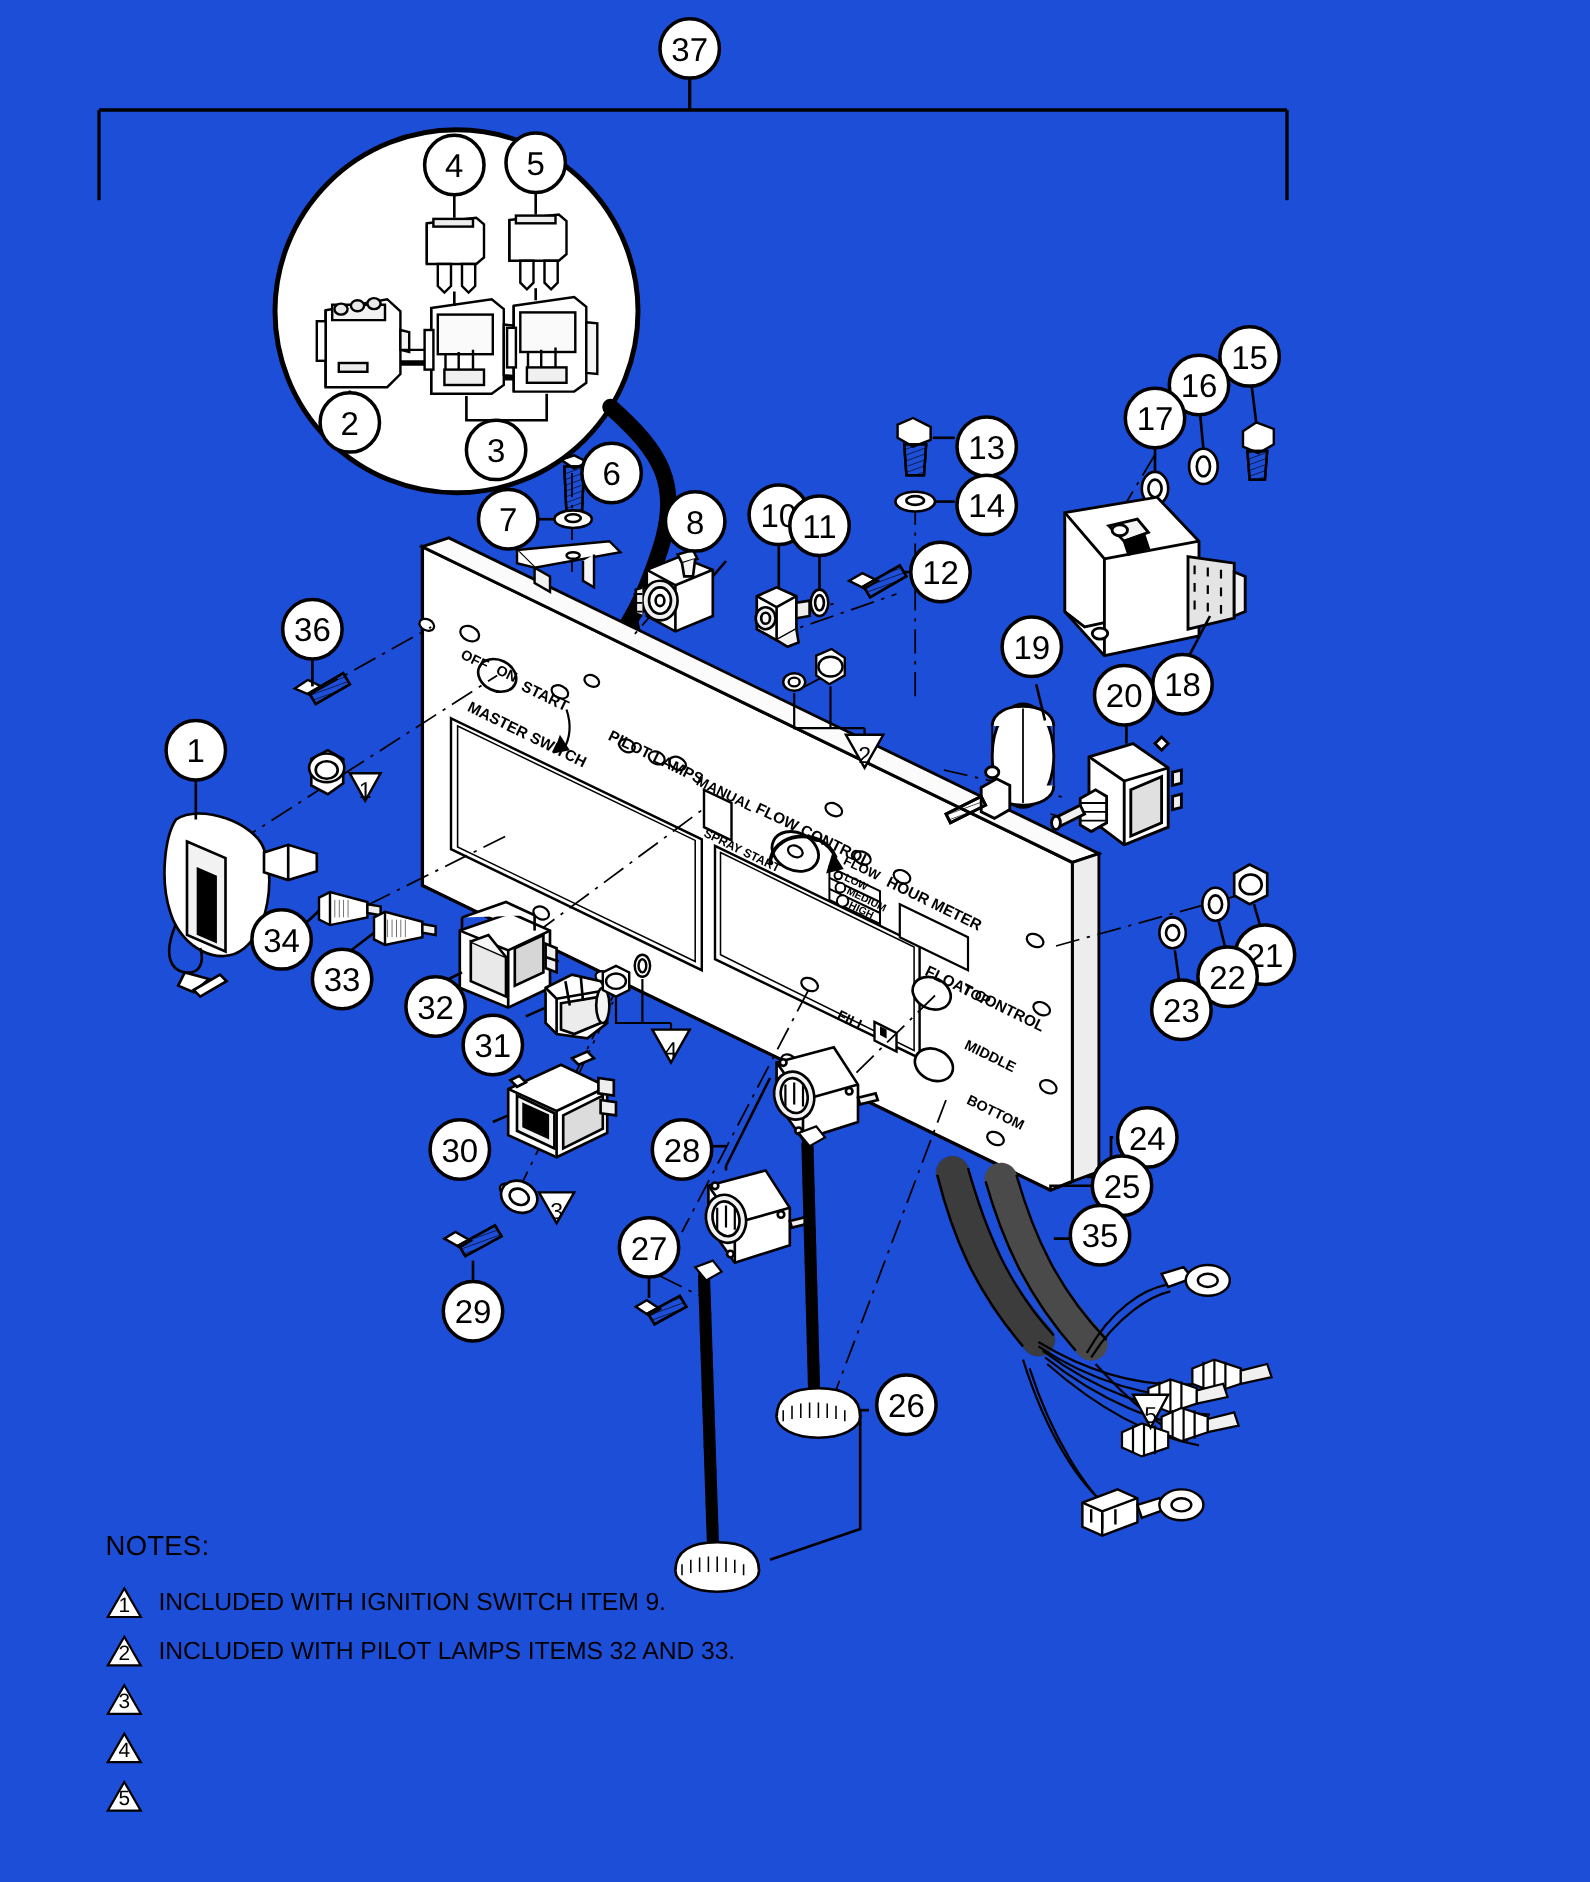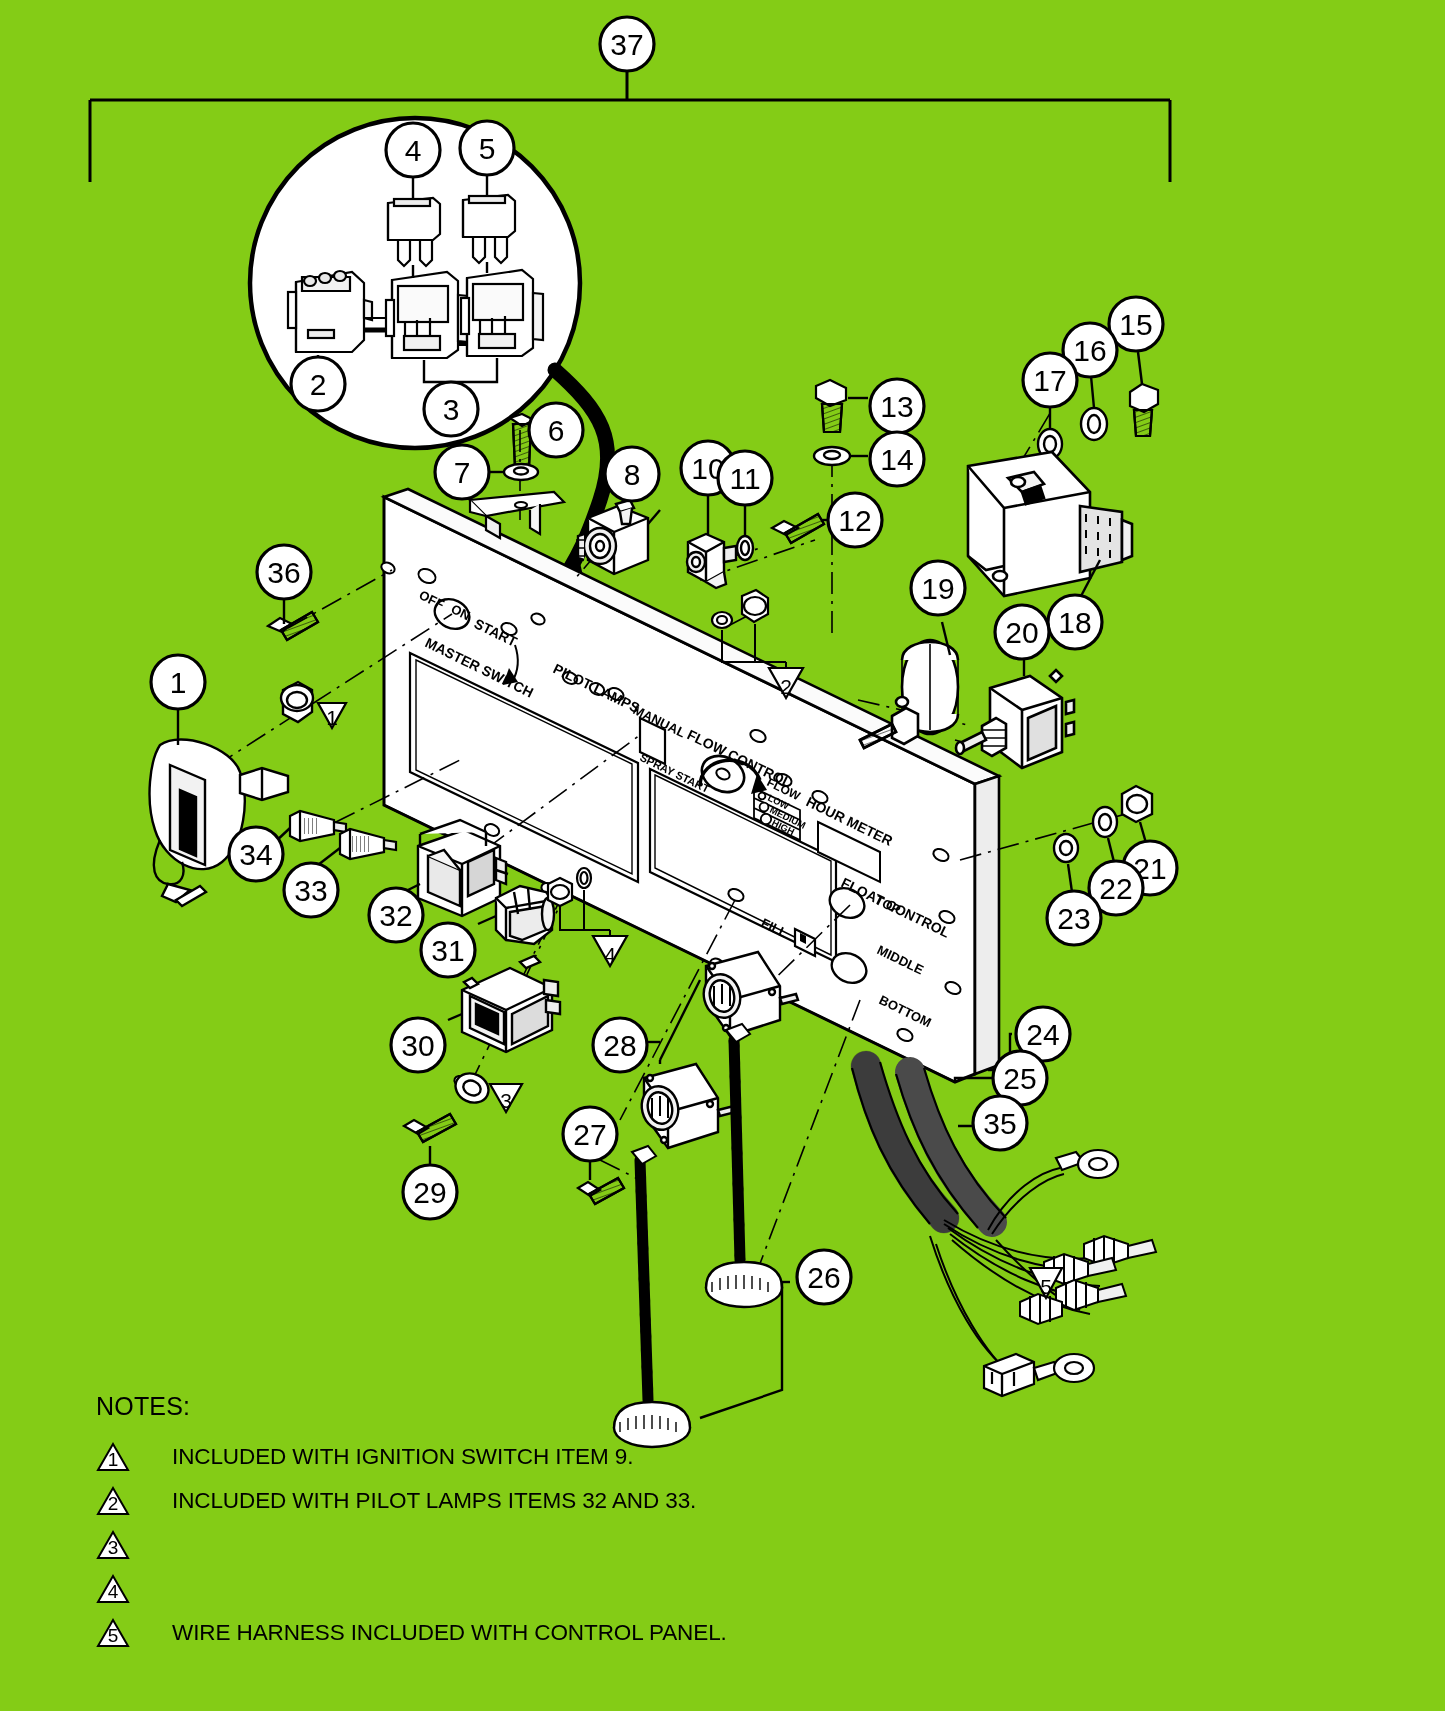--- a/index.html
+++ b/index.html
@@ -6,21 +6,21 @@
   html,body{margin:0;padding:0;background:#fff;}
   body{
     font-family:"Liberation Sans", sans-serif;
     color:#000;
     -webkit-font-smoothing:antialiased;
   }
   #sheet{
     position:relative;
     width:1445px;
     height:1711px;
-    background:#84cc16;
+    background:#1d4ed8;
     overflow:hidden;
   }
   #art{position:absolute;left:0;top:0;width:1445px;height:1711px;}
 
   
   #notes{
     position:absolute;
     left:96px;
     top:1392px;
     width:760px;
@@ -49,21 +49,20 @@
     left:0;top:8px;
     width:34px;
     text-align:center;
     font-size:19px;
     line-height:19px;
   }
   #notes .note-text{
     font-size:22.5px;
     letter-spacing:-0.1px;
     white-space:nowrap;
-    margin-left:28px;
   }
   .blabel{fill:#000;font-family:"Liberation Sans",sans-serif;font-weight:bold;}
   .cnum{font-family:"Liberation Sans",sans-serif;font-size:30px;text-anchor:middle;fill:#000;}
   .tnum{font-family:"Liberation Sans",sans-serif;font-size:21px;text-anchor:middle;fill:#000;}
 </style>
 </head>
 <body>
 
 <div id="sheet">
 
@@ -868,17 +867,16 @@
       </div>
     </div>
 
     <div class="note-row">
       <div class="tri">
         <svg width="34" height="30" viewBox="0 0 34 30">
           <path d="M17,2 L32,28 L2,28 Z" fill="#fff" stroke="#000" stroke-width="2"></path>
         </svg>
         <span>5</span>
       </div>
-      <div class="note-text">WIRE HARNESS INCLUDED WITH CONTROL PANEL.</div>
     </div>
   </div>
 
 </div>
 
 </body></html>

